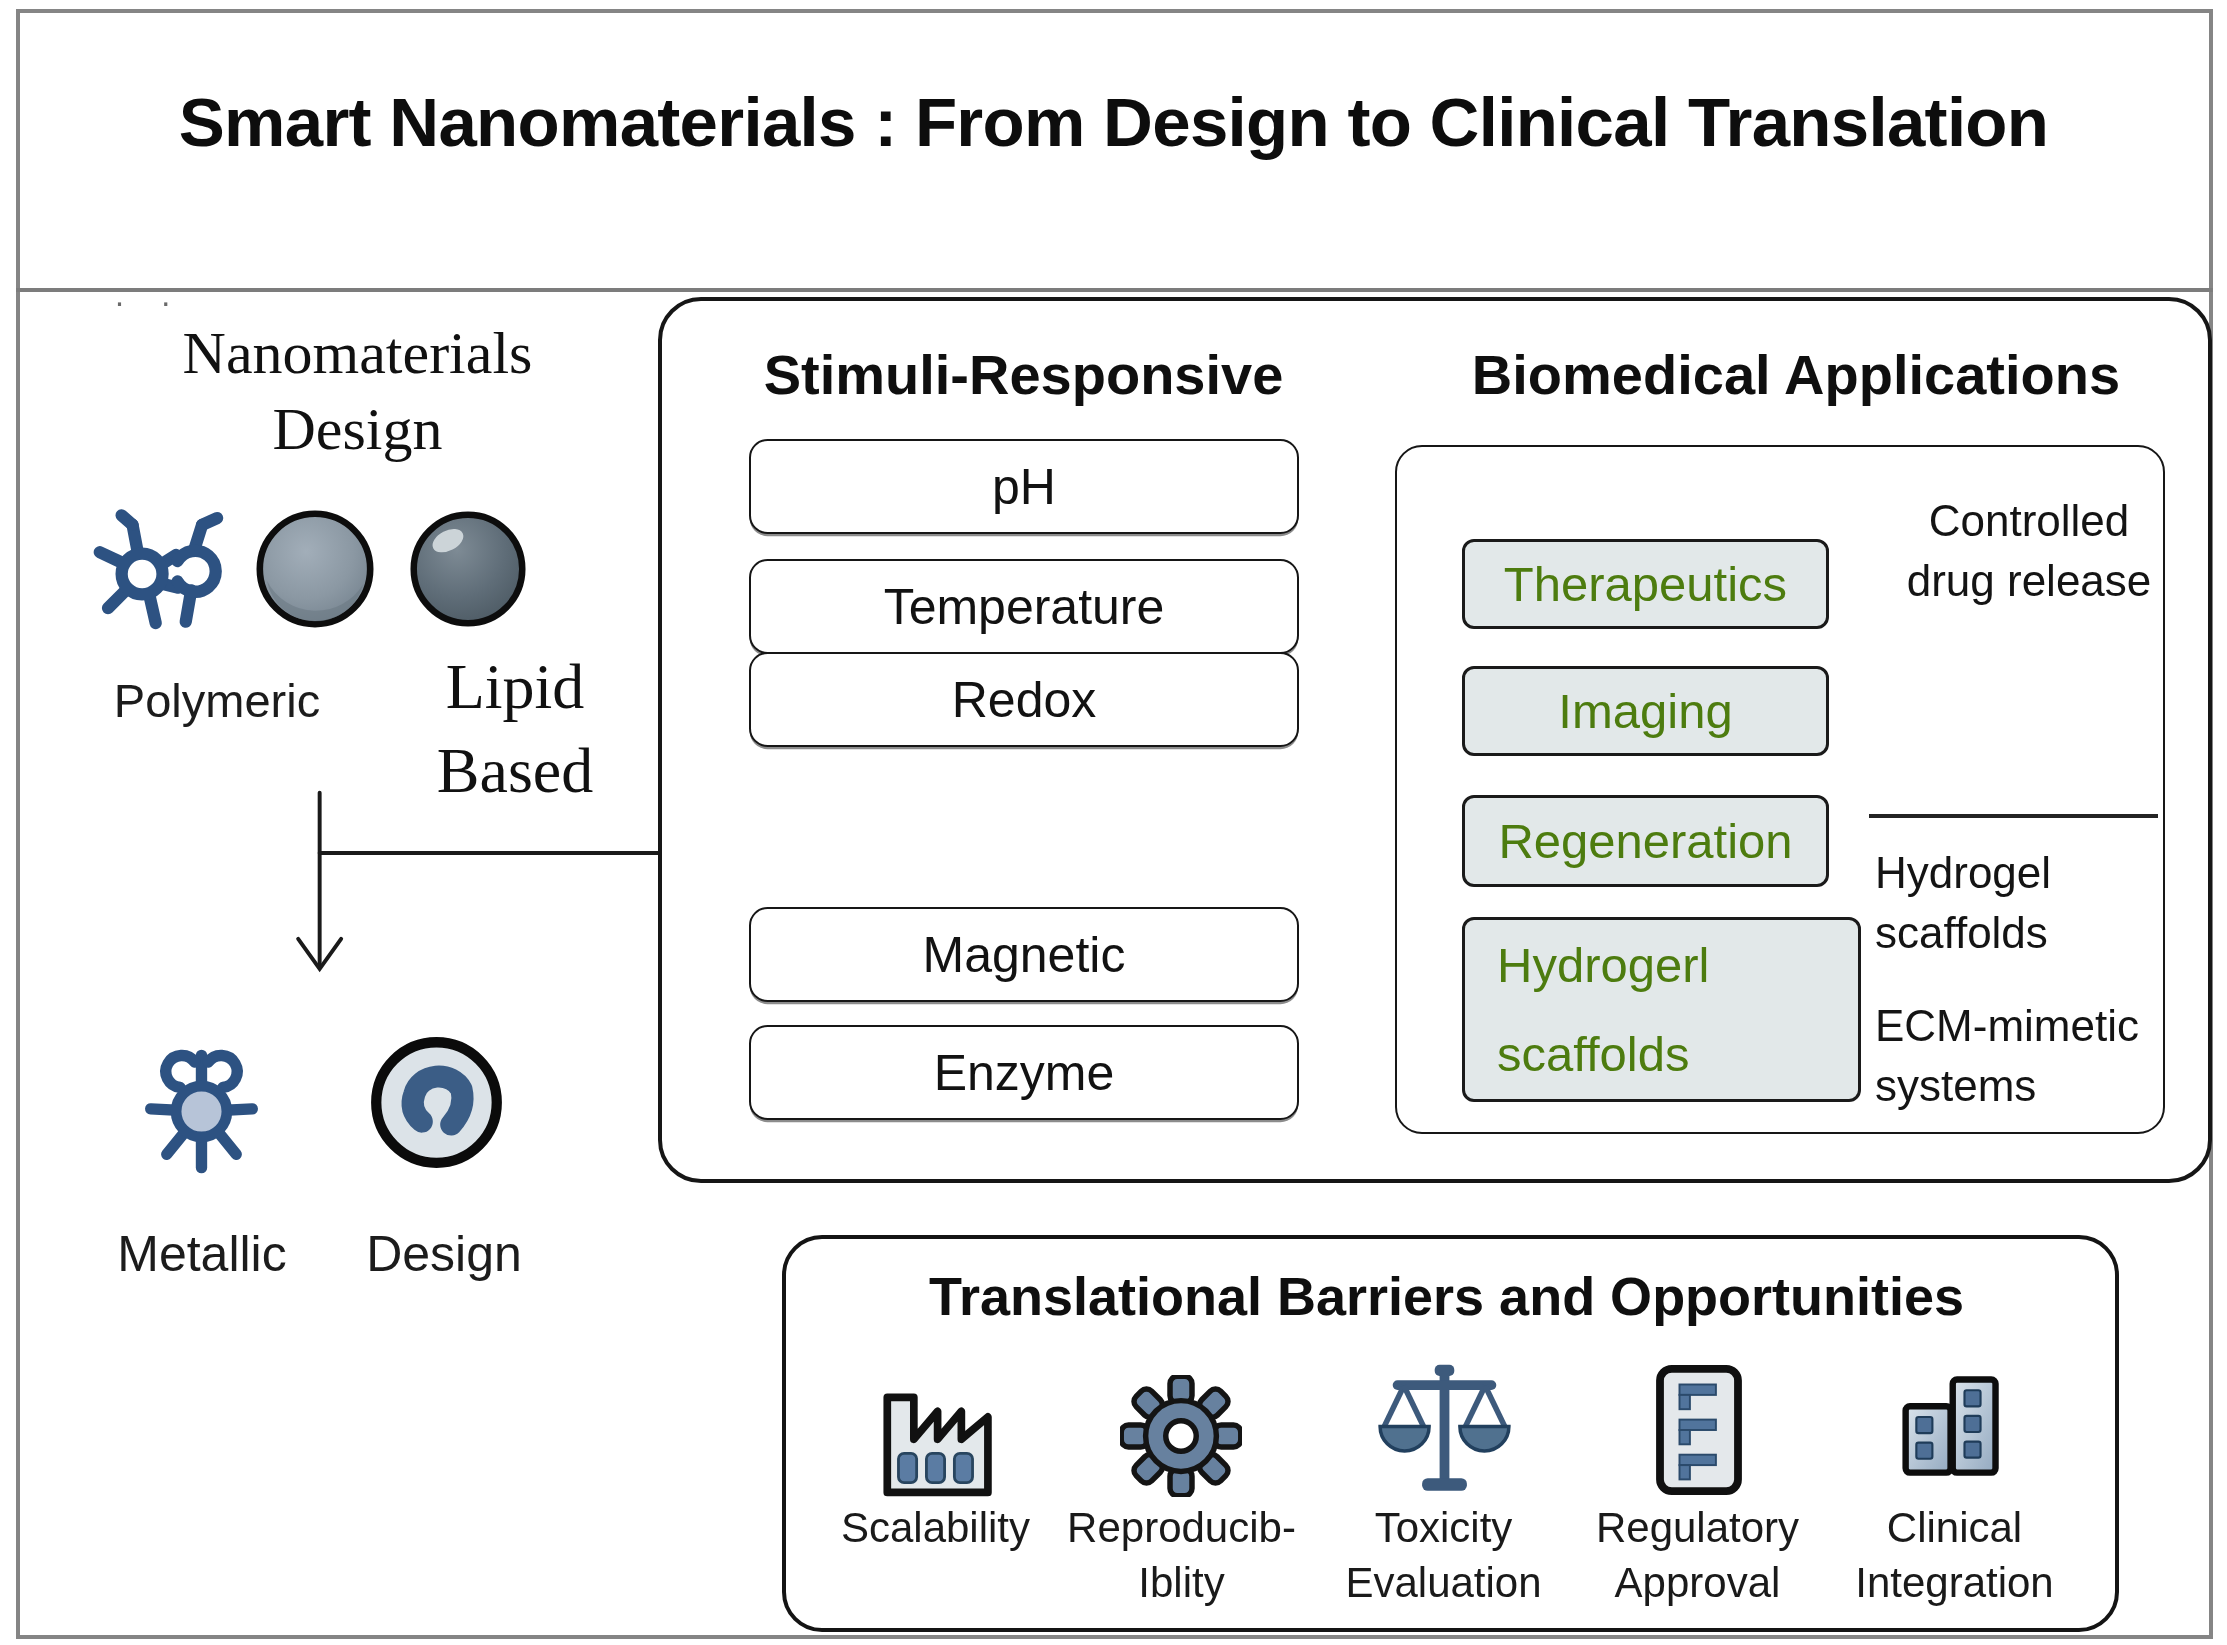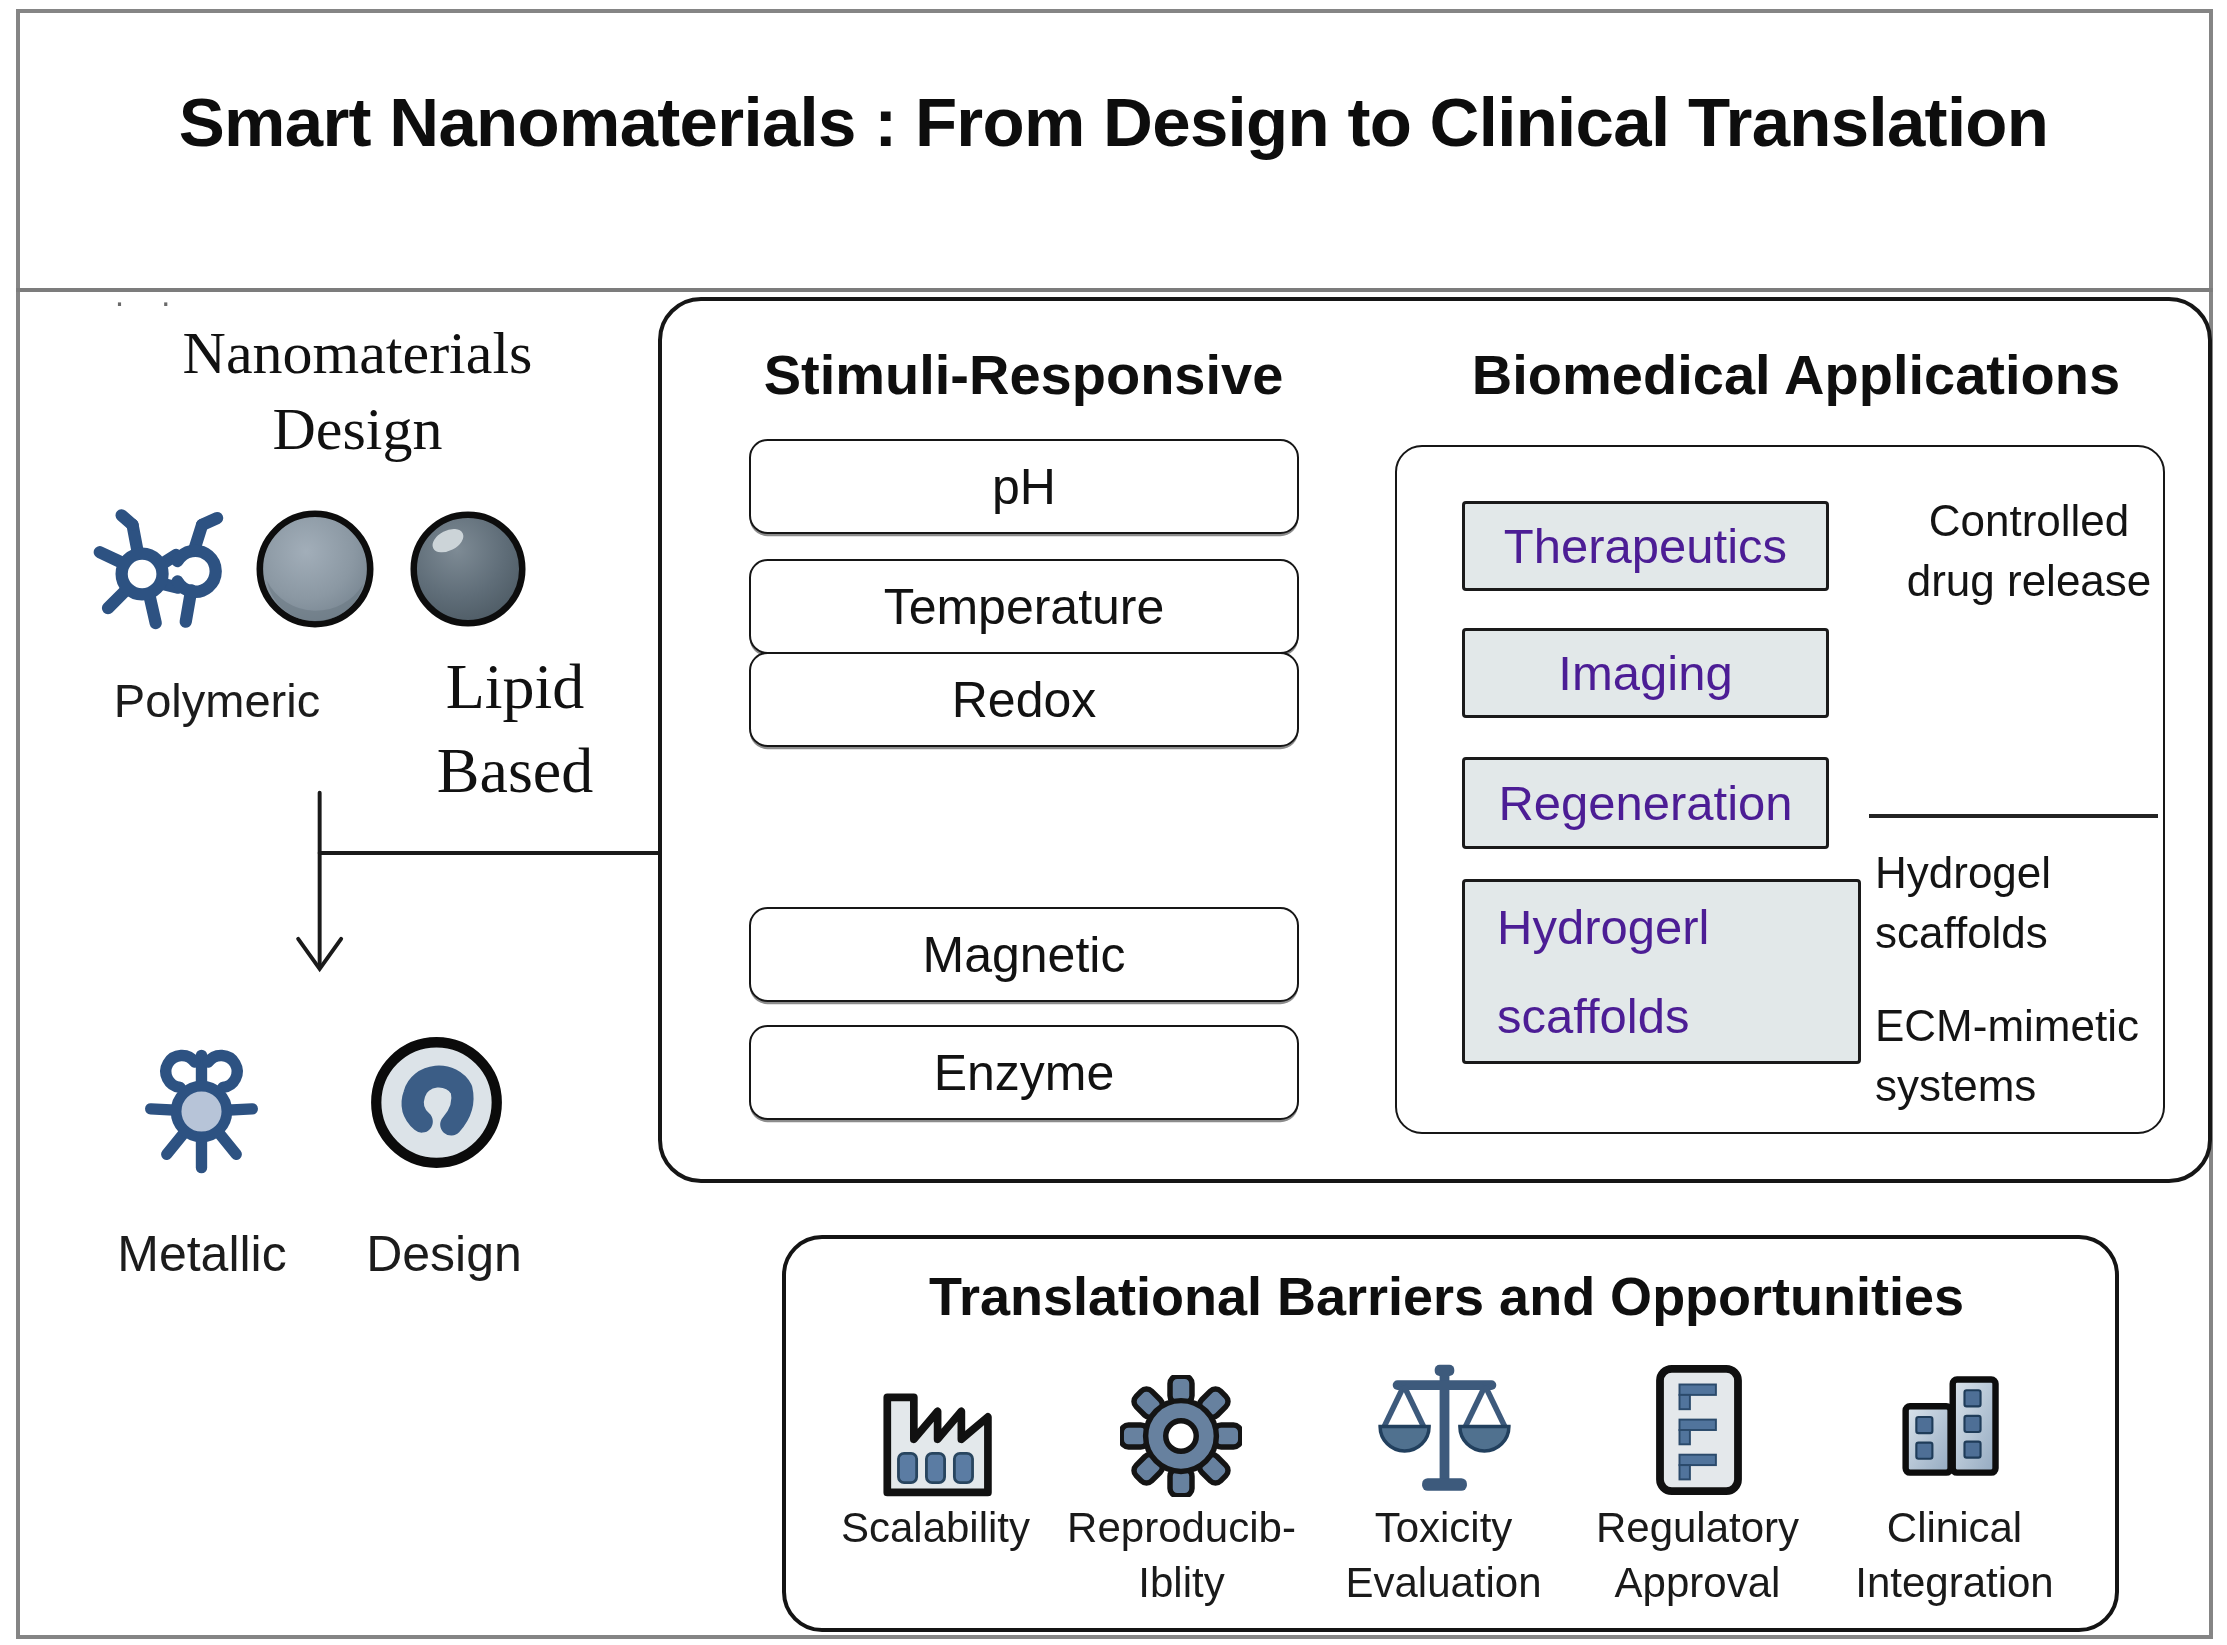--- a/index.html
+++ b/index.html
@@ -25,23 +25,23 @@
   .big-box{left:658px;top:297px;width:1546px;height:878px;
       border:4.3px solid #161616;border-radius:43px;background:#fff;}
   .section-heading{font-size:56px;font-weight:bold;color:#0f0f0f;text-align:center;}
   
   .stim-box{left:749px;width:546px;height:91px;border:2.9px solid #161616;border-radius:18.6px;
       background:#fff;display:flex;align-items:center;justify-content:center;
       font-size:50px;color:#121212;box-shadow:0 2.9px 0 -0.7px rgba(45,45,45,.55);}
   
   .bio-inner{left:1395px;top:445px;width:766px;height:685px;
       border:2.9px solid #161616;border-radius:27px;background:#fff;}
-  .chip{left:1462px;width:361px;border:3.6px solid #1a1a1a;border-radius:4px;background:#e2e8e9;
+  .chip{left:1462px;width:361px;border:3.6px solid #1a1a1a;border-radius:12px;background:#e2e8e9;
       display:flex;align-items:center;justify-content:center;
-      font-size:49px;font-weight:500;color:#4c1d95;}
+      font-size:49px;font-weight:500;color:#4d7c0f;margin-top:38px;}
   .chip.tall{justify-content:flex-start;padding-left:32px;text-align:left;
       line-height:1.8;white-space:pre-line;}
   .annot{left:1875px;width:308px;font-size:44px;line-height:1.37;white-space:pre;color:#141414;}
   .annot-divider{left:1869px;top:814px;width:289px;height:3.6px;background:#242424;}
   
   .bottom-box{left:782px;top:1235px;width:1329px;height:389px;
       border:4.3px solid #141414;border-radius:40px;background:#fff;}
   .bottom-title{left:782px;top:1265px;width:1329px;text-align:center;
       font-size:54px;font-weight:bold;color:#0f0f0f;}
   .barrier-label{top:1501px;width:243px;text-align:center;font-size:42px;font-weight:500;

